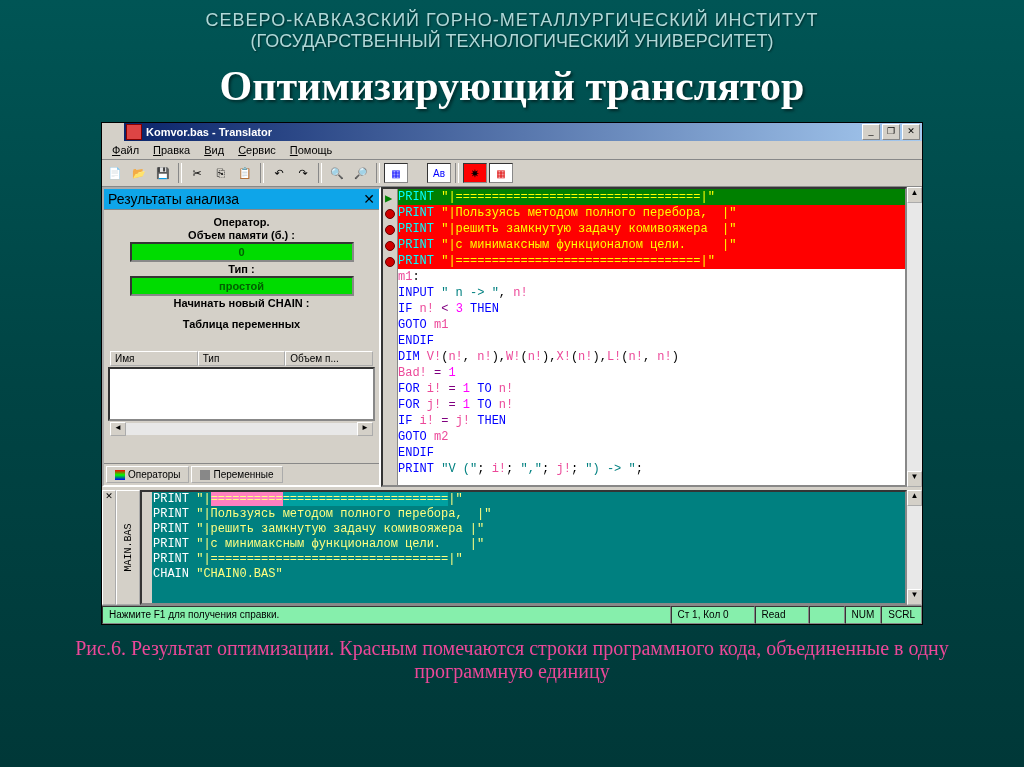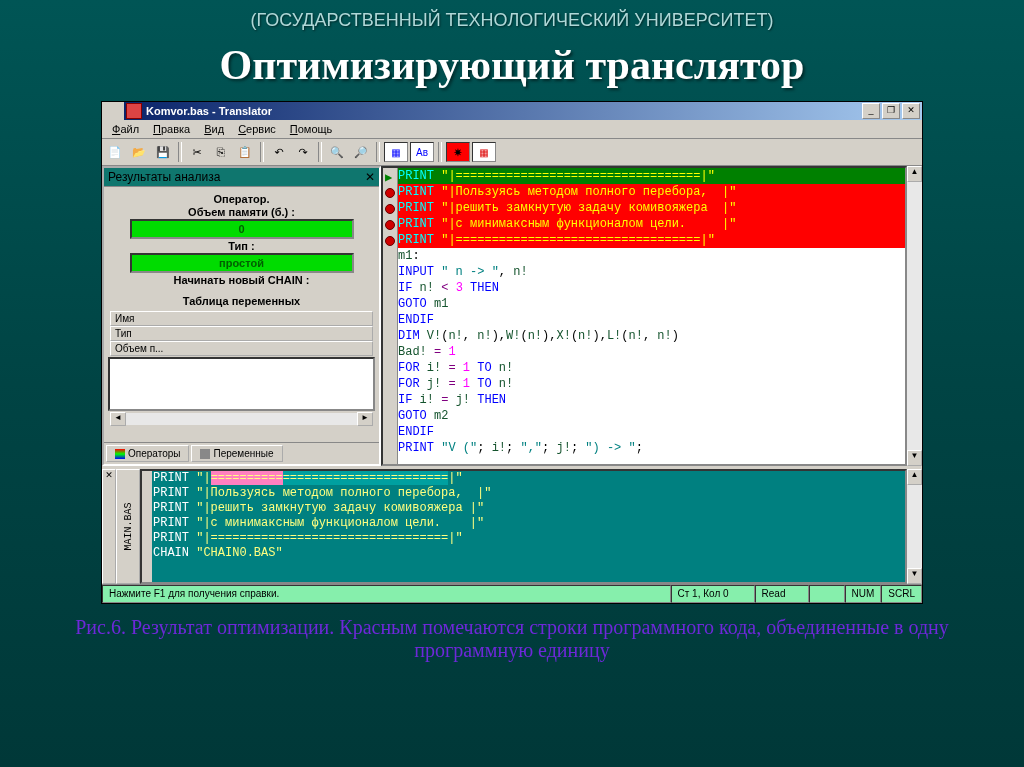--- a/index.html
+++ b/index.html
@@ -51,44 +51,44 @@
 .menubar { display:flex; background:#d4d0c8; font-size:11px; padding:2px 4px; gap:2px; border-bottom:1px solid #888;}
 .menubar span { padding:1px 6px; }
 .menubar span:first-letter { text-decoration: underline; }
 .toolbar { display:flex; background:#d4d0c8; padding:2px; gap:2px; align-items:center; border-bottom:1px solid #888;}
 .tool-btn { width:20px; height:20px; border:1px solid #d4d0c8; display:flex; align-items:center; justify-content:center; font-size:11px; }
 .tool-sep { width:2px; height:20px; border-left:1px solid #888; border-right:1px solid #fff; margin:0 2px;}
 .tool-special { background:#fff; border:1px inset #888; width:22px; height:18px; display:flex;align-items:center;justify-content:center;font-size:10px;}
 .tool-red { background:#f00; color:#000; font-weight:bold;}
 .main-area { display:flex; height:300px; }
 .left-panel { width:275px; background:#d4d0c8; border:2px inset #fff; display:flex; flex-direction:column; }
-.panel-title { background:#0f766e; font-size:12px; padding:2px 4px; border-bottom:1px solid #888; display:flex; justify-content:space-between;}
+.panel-title { background:#0ea5e9; font-size:14px; padding:2px 4px; border-bottom:1px solid #888; display:flex; justify-content:space-between;}
 .panel-body { padding:6px; flex:1; display:flex; flex-direction:column; align-items:center; gap:1px; font-size:11px; }
 .field-label { font-weight:bold; font-size:11px; }
 .field-bar { width:220px; height:16px; border:2px inset #888; display:flex; align-items:center; justify-content:center; font-size:11px; color:#fff; font-weight:bold;}
 .bar-green { background:#00dc00; color:#006000; }
 .bar-red { background:#ff0000; color:#600000; }
-.table-header { display:flex; width:100%; margin-top:3px;flex-direction:column; }
+.table-header { display:flex; width:100%; margin-top:20px; }
 .table-header div { border:1px outset #fff; background:#d4d0c8; font-size:10px; padding:1px 4px; flex:1; }
 .table-body { width:100%; height:50px; background:#fff; border:2px inset #888; }
 .hscroll { width:100%; height:14px; background:#d4d0c8; display:flex; align-items:center; }
 .hscroll .sbtn { width:14px; height:12px; background:#d4d0c8; border:1px outset #fff; font-size:8px; text-align:center;}
 .hscroll .track { flex:1; background:#e8e8e8; height:12px;}
 .tabs-bottom { display:flex; background:#d4d0c8; padding:2px; gap:2px; border-top:1px solid #888;}
 .tab-btn { border:1px outset #fff; padding:2px 8px; font-size:10px; display:flex; align-items:center; gap:3px; background:#d4d0c8;}
 .tab-ico { width:10px; height:10px; display:inline-block;}
 .code-panel { flex:1; background:#fff; border:2px inset #888; overflow:hidden; position:relative; font-family:"Courier New",monospace; font-size:12px; }
 .code-gutter { position:absolute; left:0; top:0; width:14px; height:100%; background:#d4d0c8; border-right:1px solid #888;}
 .code-content { margin-left:15px; }
 .code-line { height:16px; line-height:16px; white-space:pre; position:relative; }
 .line-green { background:#008000; }
 .line-red { background:#ff0000; }
 .kw { color:#0000ff; }
 .str { color:#008080; }
-.var { color:#14532d; }
+.var { color:#ec4899; }
 .num { color:#ff00ff; }
 .op { color:#800080; }
 .line-red .kw, .line-green .kw { color:#00ffff; }
 .line-red .str, .line-green .str { color:#ffff00; }
 .gut-dot { position:absolute; left:-13px; top:4px; width:8px; height:8px; border-radius:50%; background:#d00000; border:1px solid #600;}
 .gut-arrow { position:absolute; left:-13px; top:2px; color:#008000; font-size:12px; font-weight:bold;}
 .bottom-panel { display:flex; height:115px; border-top:3px solid #d4d0c8; }
 .bp-close { width:12px; background:#d4d0c8; border:1px outset #fff; font-size:9px; text-align:center;}
 .bp-side { width:22px; background:#d4d0c8; border:1px outset #fff; position:relative; display:flex; align-items:center; justify-content:center;}
 .bp-side span { transform:rotate(-90deg); font-size:10px; white-space:nowrap; font-family:"Courier New"; }
@@ -99,26 +99,27 @@
 .bp-kw { color:#ffffff; }
 .bp-str { color:#ffff80; }
 .bp-hilite-pink { background:#ff80c0; }
 .bp-hilite-teal { background:#00a0a0; }
 .vscroll-r { width:15px; background:#d4d0c8; display:flex; flex-direction:column;}
 .vscroll-r .sbtn{ height:14px; border:1px outset #fff; font-size:8px; text-align:center;}
 .vscroll-r .track{ flex:1; background:#e8e8e8;}
 .statusbar { display:flex; background:#86efac; border-top:1px solid #888; font-size:10px; height:18px; align-items:center;}
 .status-cell { border:1px inset #888; padding:1px 6px; height:14px; line-height:14px;}
 .status-main { flex:1; }
-.caption { color:#6d28d9; text-align:center; font-size:20px; padding:12px 40px 0; font-family:"Times New Roman",serif;}
+.caption { color:#ec4899; text-align:center; font-size:20px; padding:12px 40px 0; font-family:"Times New Roman",serif;}
 </style>
 </head>
 <body>
 
 <div class="slide-header">
+  <div class="uni-1">СЕВЕРО-КАВКАЗСКИЙ ГОРНО-МЕТАЛЛУРГИЧЕСКИЙ ИНСТИТУТ</div>
   <div class="uni-2">(ГОСУДАРСТВЕННЫЙ ТЕХНОЛОГИЧЕСКИЙ УНИВЕРСИТЕТ)</div>
 </div>
 <div class="slide-title">Оптимизирующий транслятор</div>
 
 <div class="app-window">
   <div class="titlebar">
     <span class="icon"></span>
     <span class="title">Komvor.bas - Translator</span>
     <div class="win-btns">
       <div class="win-btn">_</div>
@@ -142,21 +143,21 @@
     <div class="tool-btn">⎘</div>
     <div class="tool-btn">📋</div>
     <div class="tool-sep"></div>
     <div class="tool-btn">↶</div>
     <div class="tool-btn">↷</div>
     <div class="tool-sep"></div>
     <div class="tool-btn">🔍</div>
     <div class="tool-btn">🔎</div>
     <div class="tool-sep"></div>
     <div class="tool-special" style="color:#00f;">▦</div>
-    <div class="tool-special" style="color:#00f;">Aв</div>
+    <div class="tool-special" style="color:#00f;margin-left:17px;">Aв</div>
     <div class="tool-sep"></div>
     <div class="tool-special tool-red">✷</div>
     <div class="tool-special" style="color:#d00;">▦</div>
   </div>
 
   <div class="main-area">
     <div class="left-panel">
       <div class="panel-title">
         <span>Результаты анализа</span>
         <span>✕</span>

